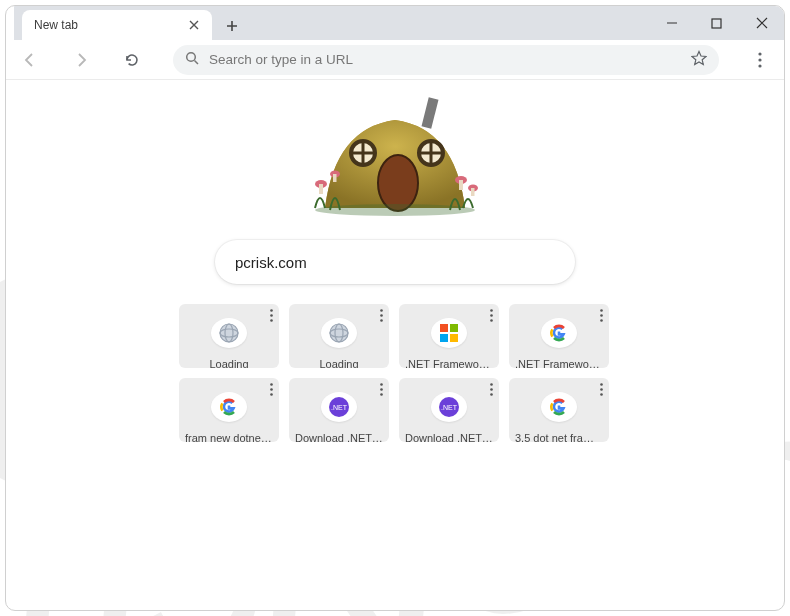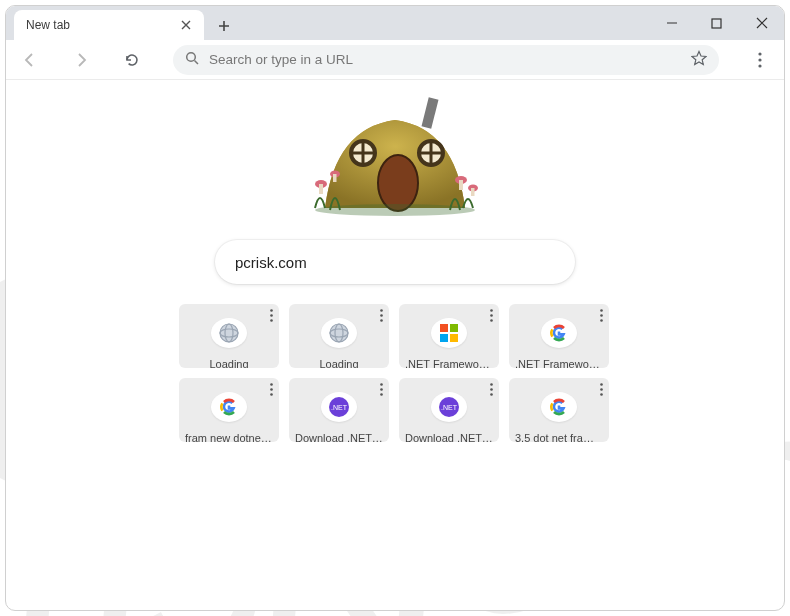--- a/index.html
+++ b/index.html
@@ -49,20 +49,21 @@
     z-index: 1;
   }
 
   .titlebar {
     height: 34px;
     background: #dee1e6;
     display: flex;
     align-items: flex-end;
     padding-left: 8px;
     position: relative;
+    margin-left: 8px;
   }
   .tab {
     height: 30px;
     background: #fff;
     border-radius: 8px 8px 0 0;
     display: flex;
     align-items: center;
     padding: 0 10px 0 12px;
     min-width: 190px;
     position: relative;

